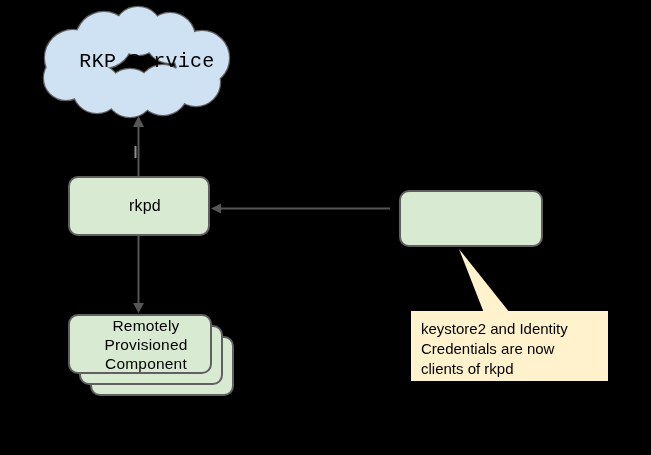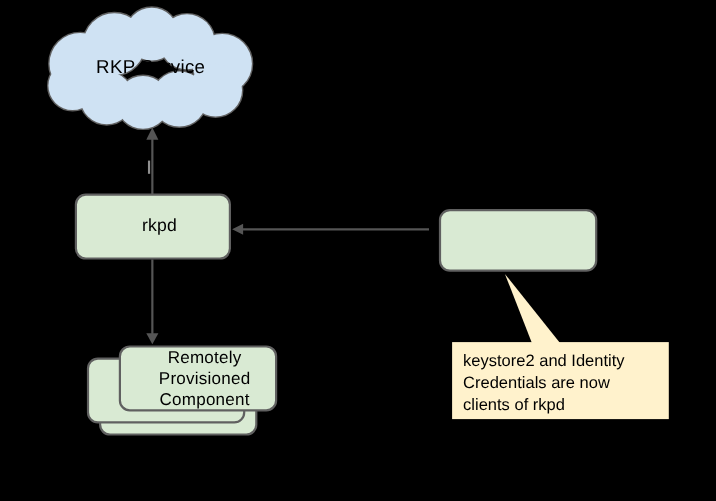--- a/index.html
+++ b/index.html
@@ -60,28 +60,29 @@
     letter-spacing: 0.2px;
     z-index: 2;
     padding-left: 12px;
   }
   .node.back { z-index: 1; }
   .node.mid  { z-index: 2; }
   .node.front{ z-index: 3; }
   .multiline { white-space: pre-line; line-height: 19px; font-size: 15.5px; }
   #cloud-label {
     position: absolute;
-    left: 42px; top: 10px;
+    left: 52px; top: 10px;
     width: 190px; height: 102px;
     display: flex;
     align-items: center;
     justify-content: center;
-    font-size: 17px;
+    font-size: 20px;
     letter-spacing: 0.3px;
     z-index: 2;
+    font-family: Liberation Mono, monospace;
   }
   #callout-box {
     position: absolute;
     left: 411px; top: 311px;
     width: 197px; height: 70px;
     box-sizing: border-box;
     background: var(--callout-fill, #fff2cc);
     padding: 8px 8px 0 10px;
     font-size: 15px;
     line-height: 20px;
@@ -146,21 +147,21 @@
   <div id="cloud-label">RKP Service</div>
 
   <div class="node front" style="left:68px; top:176px; width:142px; height:60px;">
     <span>rkpd</span>
   </div>
 
   <div class="node back" style="left:399px; top:190px; width:144px; height:57px;"></div>
 
   <div class="node back" style="left:90px; top:336px; width:144px; height:60px;"></div>
   <div class="node mid" style="left:79px; top:325px; width:144px; height:60px;"></div>
-  <div class="node front" style="left:68px; top:314px; width:144px; height:60px;margin-left:40px;">
+  <div class="node front" style="left:68px; top:314px; width:144px; height:60px;">
     <span class="multiline">Remotely
 Provisioned
 Component</span>
   </div>
 
   <div id="callout-box">keystore2 and Identity
 Credentials are now
 clients of rkpd</div>
 
 </div>

